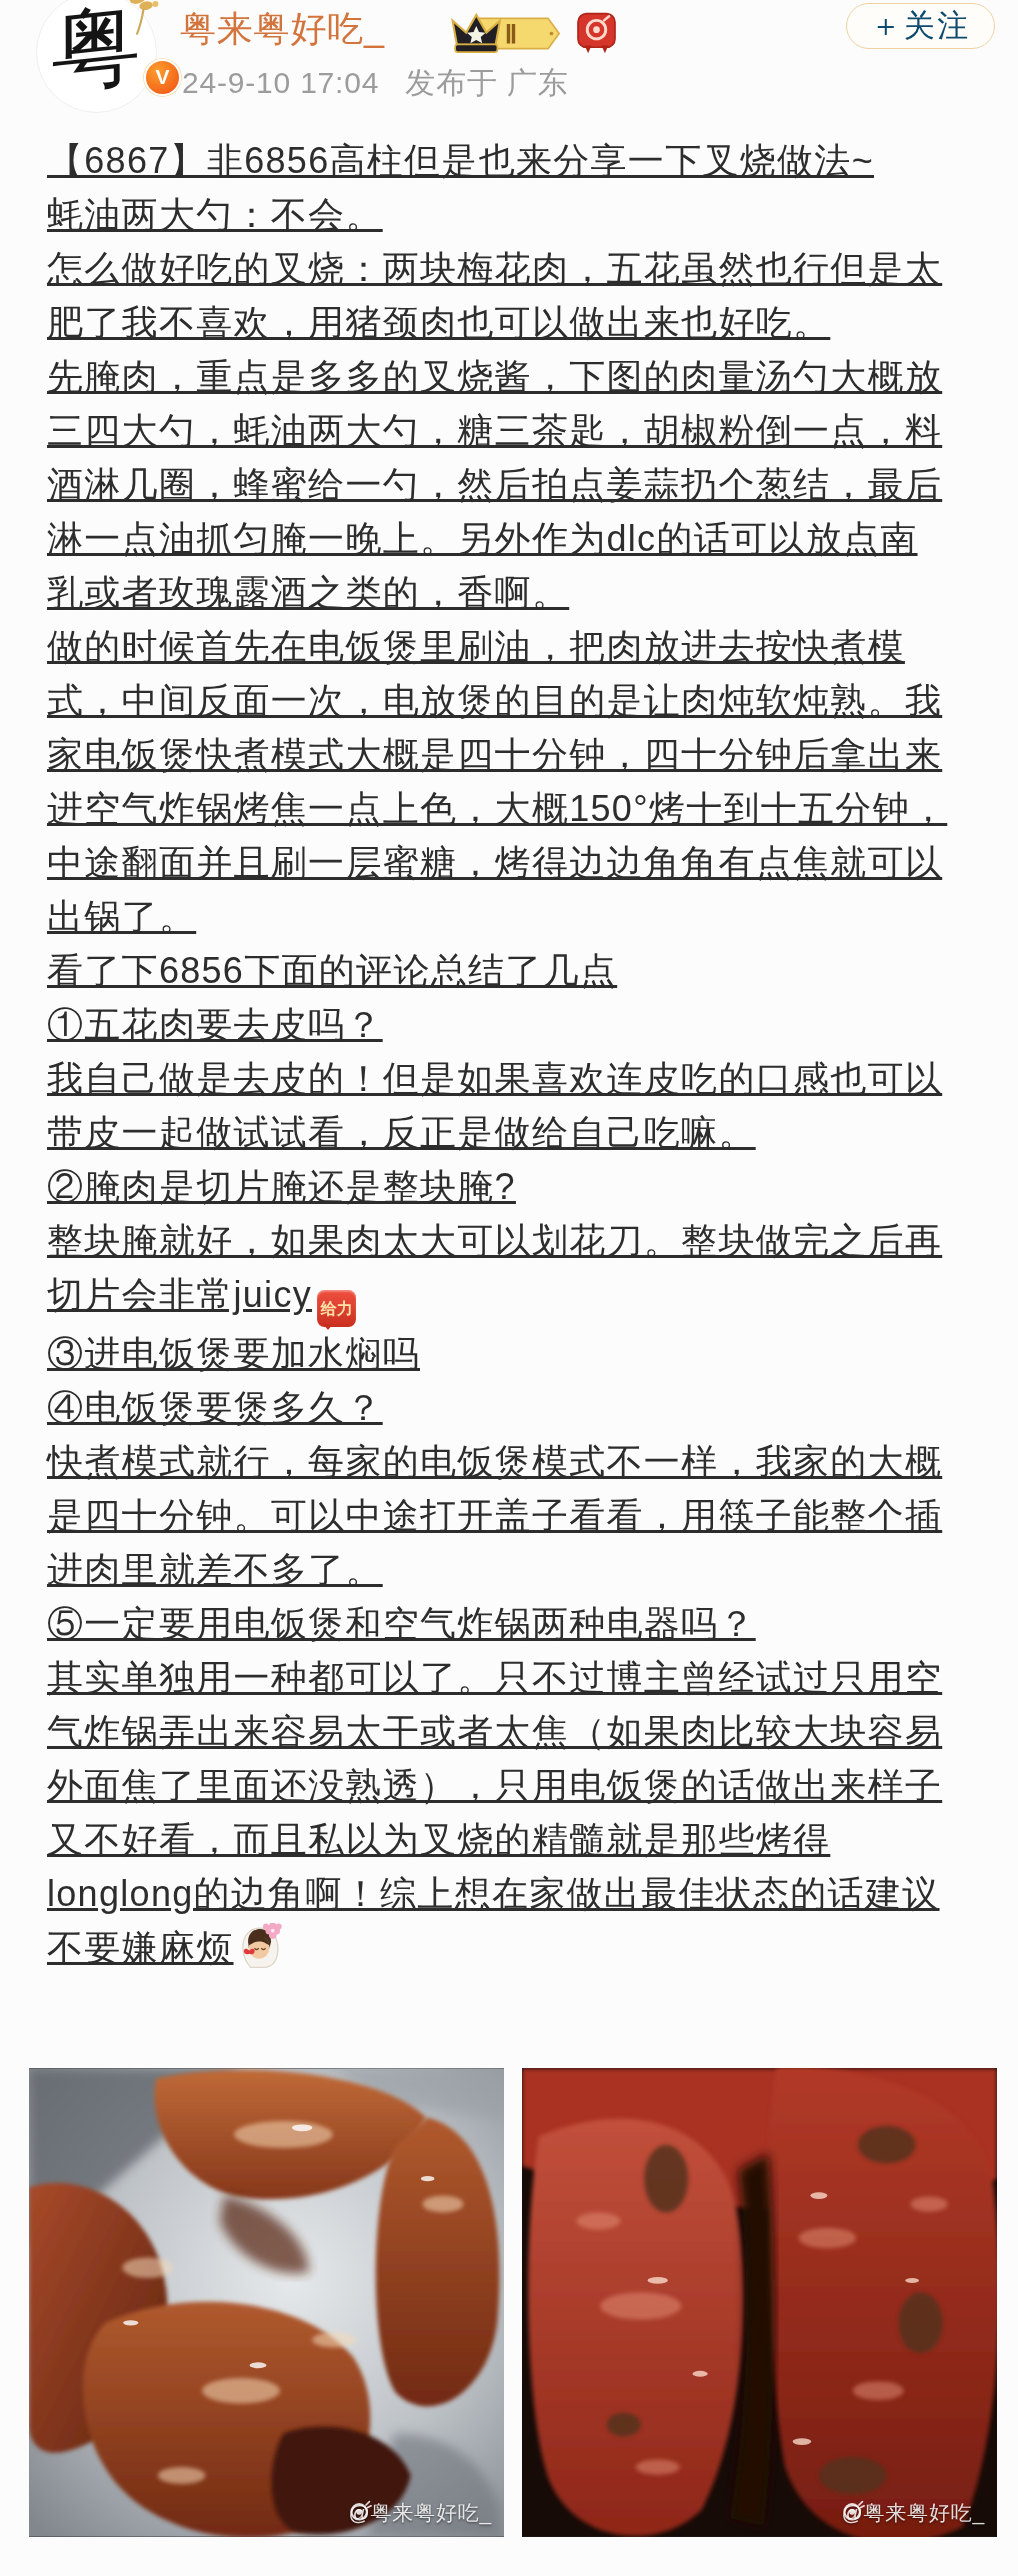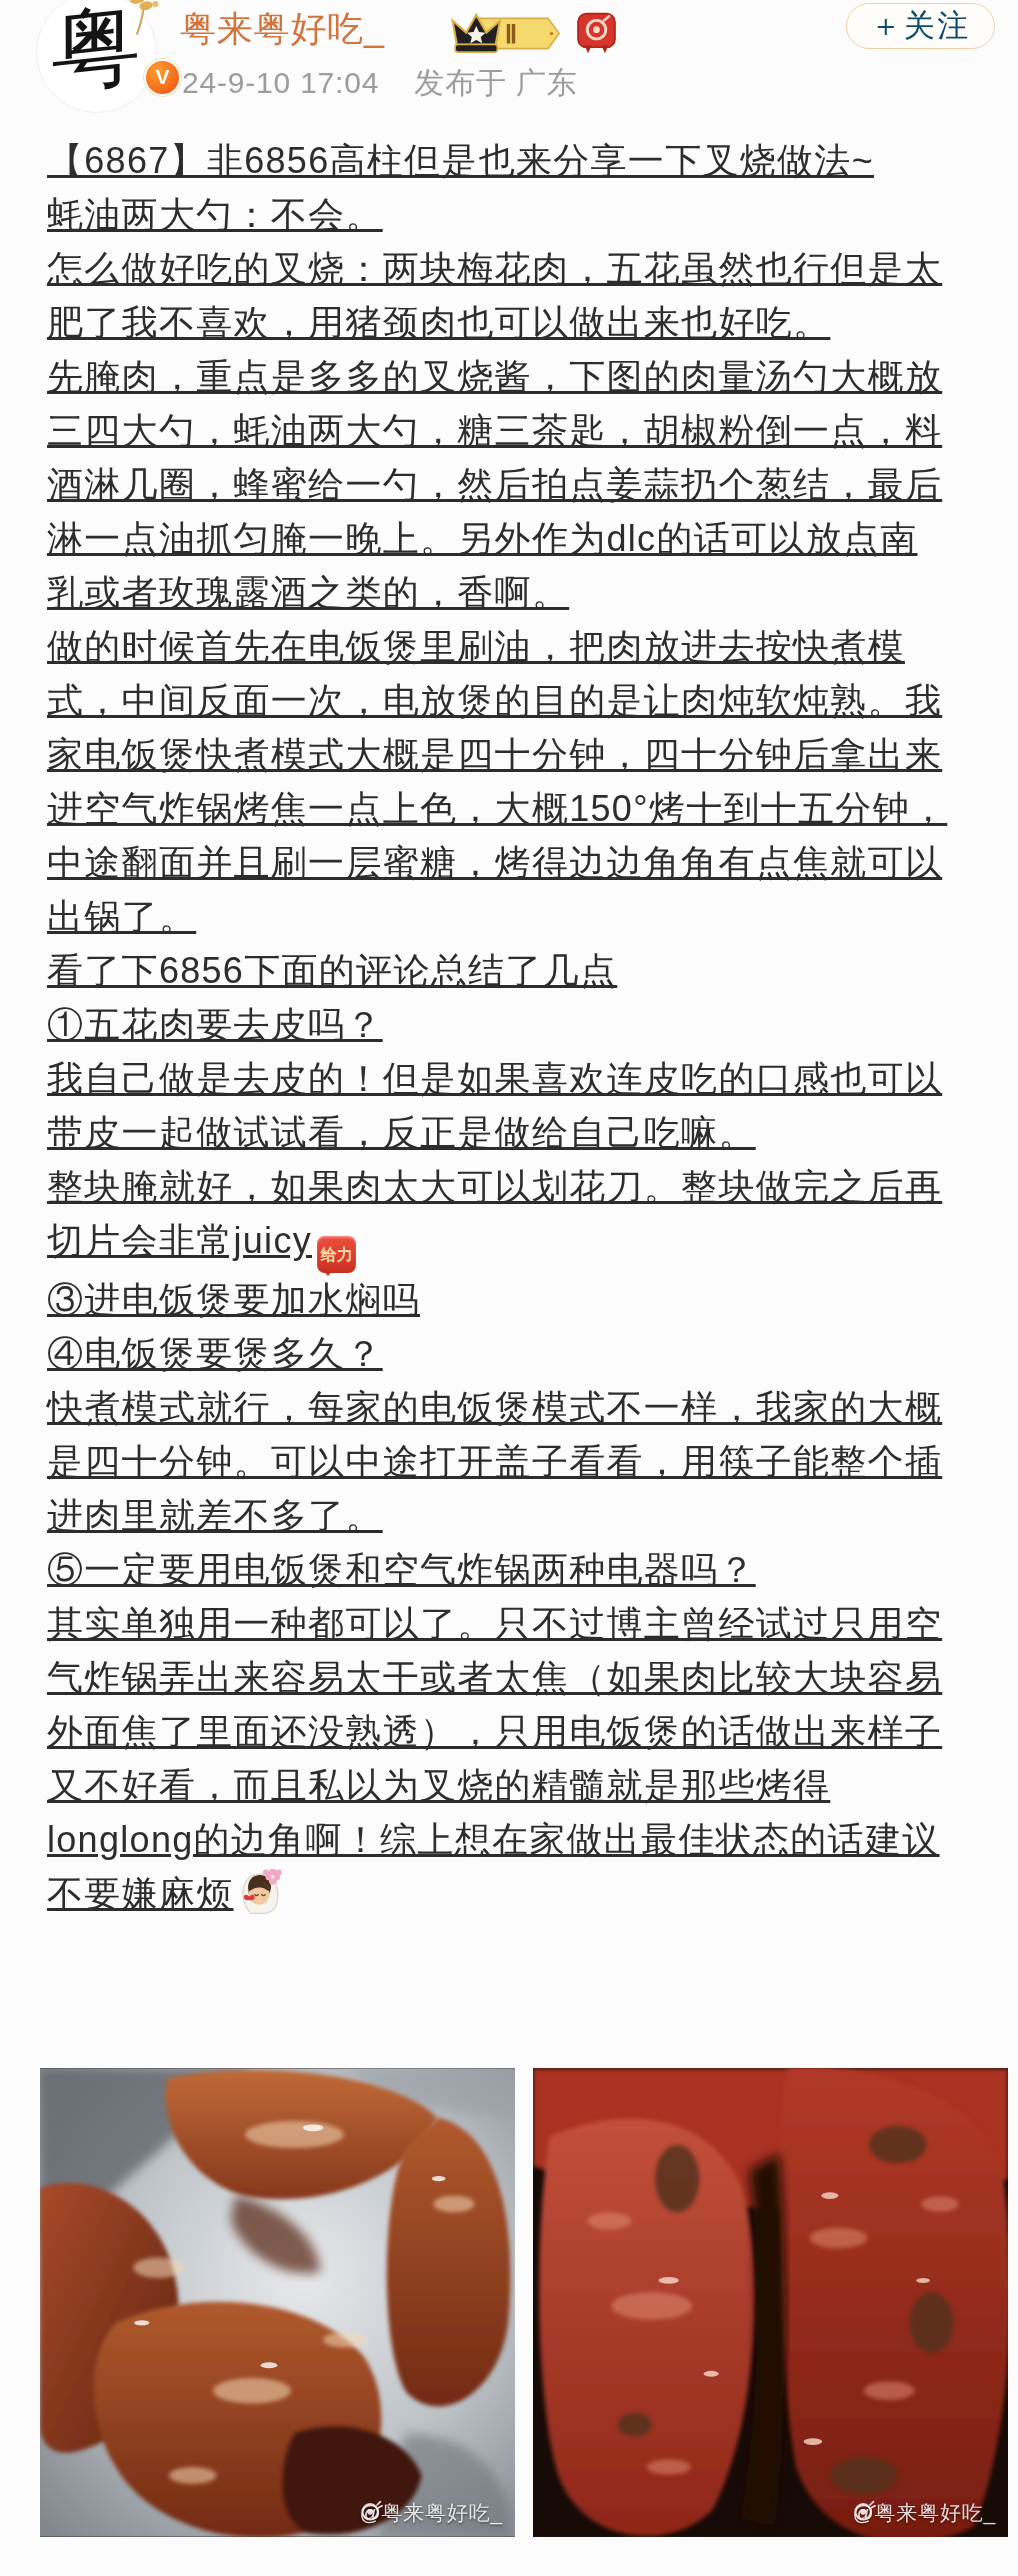--- a/index.html
+++ b/index.html
@@ -15,38 +15,38 @@
   .avatar-char{position:absolute;left:13.6px;top:0px;font-size:90px;line-height:110px;color:#141414;
     font-family:"DejaVu Serif", serif;transform:rotate(-6deg) skewX(-6deg);}
   .avatar-deco{position:absolute;left:81px;top:-5.1px;width:46px;height:51px;}
   .v-badge{position:absolute;left:107px;top:66px;width:37px;height:37px;border-radius:50%;
     background:radial-gradient(circle at 35% 30%,#ff9d2e,#ef4f12);border:2.5px solid #fff;
     box-sizing:border-box;display:flex;align-items:center;justify-content:center;
     color:#fff;font-weight:bold;font-size:21px;box-shadow:0 0 0 0.8px #f3d9a6;}
   .username{position:absolute;left:180px;top:6.8px;font-size:36px;line-height:44px;color:#d2743c;letter-spacing:0.8px;}
   .badges{position:absolute;left:448px;top:8.5px;display:flex;align-items:center;gap:13.6px;}
   .meta{position:absolute;left:182px;top:63px;font-size:30px;color:#9c9c9c;letter-spacing:0.8px;}
-  .meta .src{margin-left:26px;}
+  .meta .src{margin-left:17px;}
   .follow-btn{position:absolute;right:24px;top:3.4px;width:149px;height:46px;background:#fffdf9;
     border:1.7px solid #eed2a4;border-radius:31px;box-sizing:border-box;
     display:flex;align-items:center;justify-content:center;
     color:#0c4a6e;font-size:31px;letter-spacing:2.5px;cursor:pointer;}
   
   .post-body{position:absolute;left:47px;top:134px;width:901px;
     font-size:36px;line-height:54px;letter-spacing:1.3px;color:#2d2d2d;}
   .para{margin:0;text-decoration:underline;}
   .geili{display:inline-flex;width:39px;height:37px;margin-left:5.1px;vertical-align:-6.8px;
     background:linear-gradient(180deg,#ef5040,#c92f1f);border-radius:7.6px;position:relative;
     align-items:center;justify-content:center;color:#ffe2a8;font-size:16px;font-weight:bold;
     letter-spacing:0;line-height:1;box-shadow:inset 0 1.7px 1.7px rgba(255,255,255,.35);margin-top:16px;}
   .geili::after{content:"";position:absolute;left:6px;bottom:-7.6px;width:0;height:0;
     border:5.1px solid transparent;border-top:6.8px solid #c92f1f;}
   .bride{width:46px;height:46px;vertical-align:-8.5px;margin-left:3.4px;}
   
-  .images{position:absolute;left:40px;top:2068px;display:flex;gap:18px;}
+  .images{position:absolute;left:29px;top:2068px;display:flex;gap:18px;}
   .figure{position:relative;width:475px;height:469px;overflow:hidden;background:#222;}
   .figure svg{position:absolute;left:0;top:0;}
   .watermark{position:absolute;right:12px;bottom:10.2px;display:flex;align-items:center;gap:6px;
     color:rgba(255,255,255,.85);font-size:21px;letter-spacing:0.8px;
     text-shadow:0 0.8px 2.5px rgba(0,0,0,.6);}
 </style>
 </head>
 <body>
 
 <div class="header">
@@ -101,20 +101,21 @@
 
 <div class="post-body" id="post-body">
     <div class="para">【6867】非6856高柱但是也来分享一下叉烧做法~</div>
     <div class="para">蚝油两大勺：不会。</div>
     <div class="para">怎么做好吃的叉烧：两块梅花肉，五花虽然也行但是太肥了我不喜欢，用猪颈肉也可以做出来也好吃。</div>
     <div class="para">先腌肉，重点是多多的叉烧酱，下图的肉量汤勺大概放三四大勺，蚝油两大勺，糖三茶匙，胡椒粉倒一点，料酒淋几圈，蜂蜜给一勺，然后拍点姜蒜扔个葱结，最后淋一点油抓匀腌一晚上。另外作为dlc的话可以放点南乳或者玫瑰露酒之类的，香啊。</div>
     <div class="para">做的时候首先在电饭煲里刷油，把肉放进去按快煮模式，中间反面一次，电放煲的目的是让肉炖软炖熟。我家电饭煲快煮模式大概是四十分钟，四十分钟后拿出来进空气炸锅烤焦一点上色，大概150°烤十到十五分钟，中途翻面并且刷一层蜜糖，烤得边边角角有点焦就可以出锅了。</div>
     <div class="para">看了下6856下面的评论总结了几点</div>
     <div class="para">①五花肉要去皮吗？</div>
     <div class="para">我自己做是去皮的！但是如果喜欢连皮吃的口感也可以带皮一起做试试看，反正是做给自己吃嘛。</div>
+    <div class="para">②腌肉是切片腌还是整块腌?</div>
     <div class="para">整块腌就好，如果肉太大可以划花刀。整块做完之后再切片会非常juicy<span class="geili">给力</span></div>
     <div class="para">③进电饭煲要加水焖吗</div>
     <div class="para">④电饭煲要煲多久？</div>
     <div class="para">快煮模式就行，每家的电饭煲模式不一样，我家的大概是四十分钟。可以中途打开盖子看看，用筷子能整个插进肉里就差不多了。</div>
     <div class="para">⑤一定要用电饭煲和空气炸锅两种电器吗？</div>
     <div class="para">其实单独用一种都可以了。只不过博主曾经试过只用空气炸锅弄出来容易太干或者太焦（如果肉比较大块容易外面焦了里面还没熟透），只用电饭煲的话做出来样子又不好看，而且私以为叉烧的精髓就是那些烤得longlong的边角啊！综上想在家做出最佳状态的话建议不要嫌麻烦<svg class="bride" viewBox="0 0 54 54">
   <path d="M27 6 C40 6 48 16 48 30 C48 42 44 50 34 52 L16 52 C10 46 7 38 7 28 C7 15 15 6 27 6 Z" fill="#f6f3ee" stroke="#ddd5c8" stroke-width="1.5"></path>
   <path d="M13 22 C13 12 20 7 27 7 C34 7 40 12 40 22 L38 30 C38 20 34 16 27 16 C20 16 15 20 14 30 Z" fill="#4a2e1c"></path>
   <circle cx="26" cy="30" r="12" fill="#f2c9a0"></circle>
   <path d="M14 26 C15 19 20 15 26 15 C32 15 37 19 38 26 L34 24 C30 21 22 21 18 24 Z" fill="#4a2e1c"></path>

